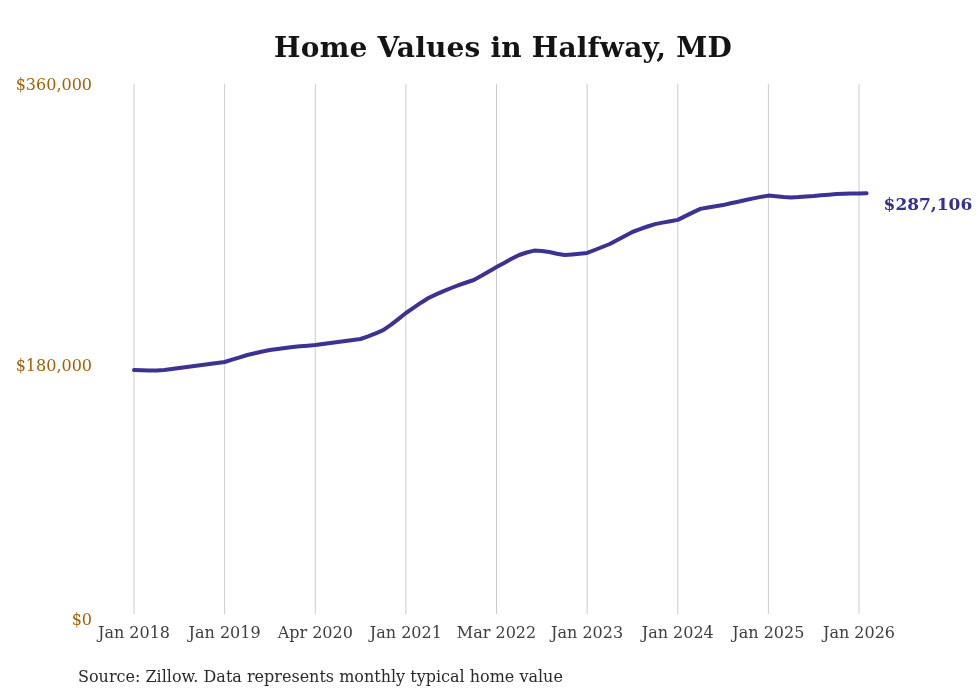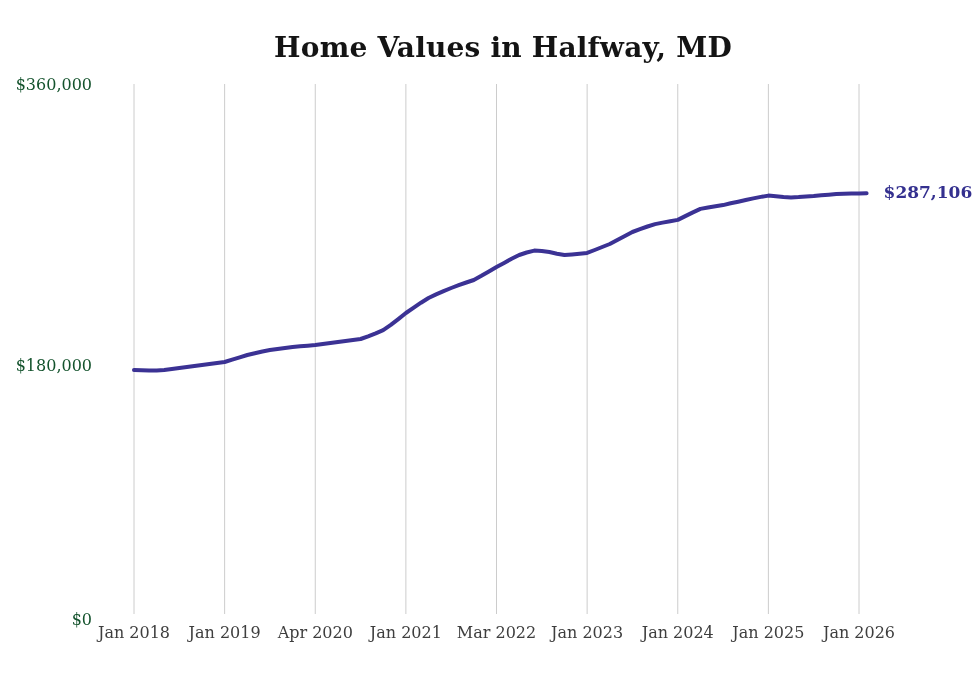--- a/index.html
+++ b/index.html
@@ -20,39 +20,40 @@
     font-weight: bold;
     color: #141414;
     letter-spacing: 0.2px;
   }
   svg.plot { position: absolute; left: 0; top: 0; }
   .y-tick {
     position: absolute;
     left: 0; width: 92px;
     text-align: right;
     font-size: 16px;
-    color: #14532d;
+    color: #a16207;
     line-height: 20px;
   }
   .x-tick {
     position: absolute;
     width: 96px;
     text-align: center;
     font-size: 16px;
     color: #3e3e3e;
     line-height: 20px;
     top: 623px;
   }
   .end-label {
     position: absolute;
     font-size: 17px;
     font-weight: bold;
     color: #34308f;
     transform: translateY(-50%);
     white-space: nowrap;
+    margin-top: 12px;
   }
   .source-note {
     position: absolute;
     left: 78px;
     top: 667px;
     font-size: 16px;
     color: #2b2b2b;
   }
 </style>
 </head>
@@ -90,13 +91,14 @@
       <div class="x-tick" style="left: 357.875px;">Jan 2021</div>
       <div class="x-tick" style="left: 448.5px;">Mar 2022</div>
       <div class="x-tick" style="left: 539.125px;">Jan 2023</div>
       <div class="x-tick" style="left: 629.75px;">Jan 2024</div>
       <div class="x-tick" style="left: 720.375px;">Jan 2025</div>
       <div class="x-tick" style="left: 811px;">Jan 2026</div>
     </div>
 
   <div class="end-label" id="end-label" style="left: 883.552px; top: 192.329px;">$287,106</div>
 
+  <div class="source-note">Source: Zillow. Data represents monthly typical home value</div>
 </div>
 
 </body></html>

